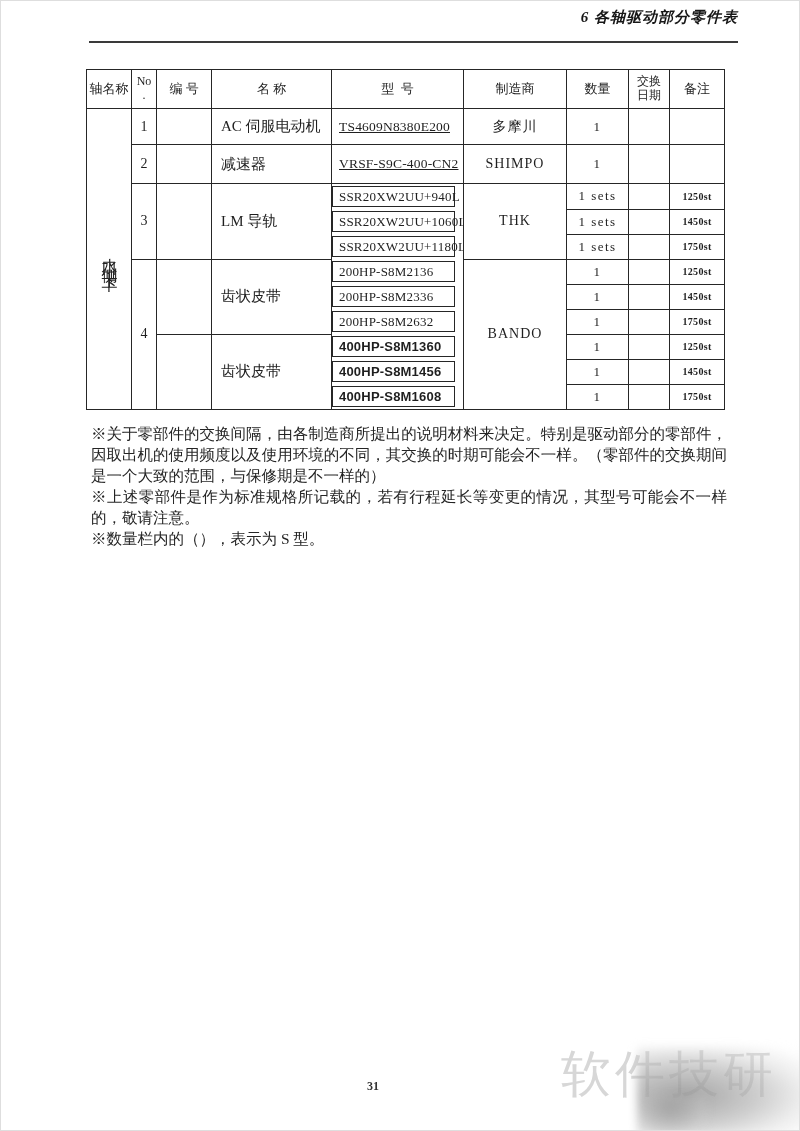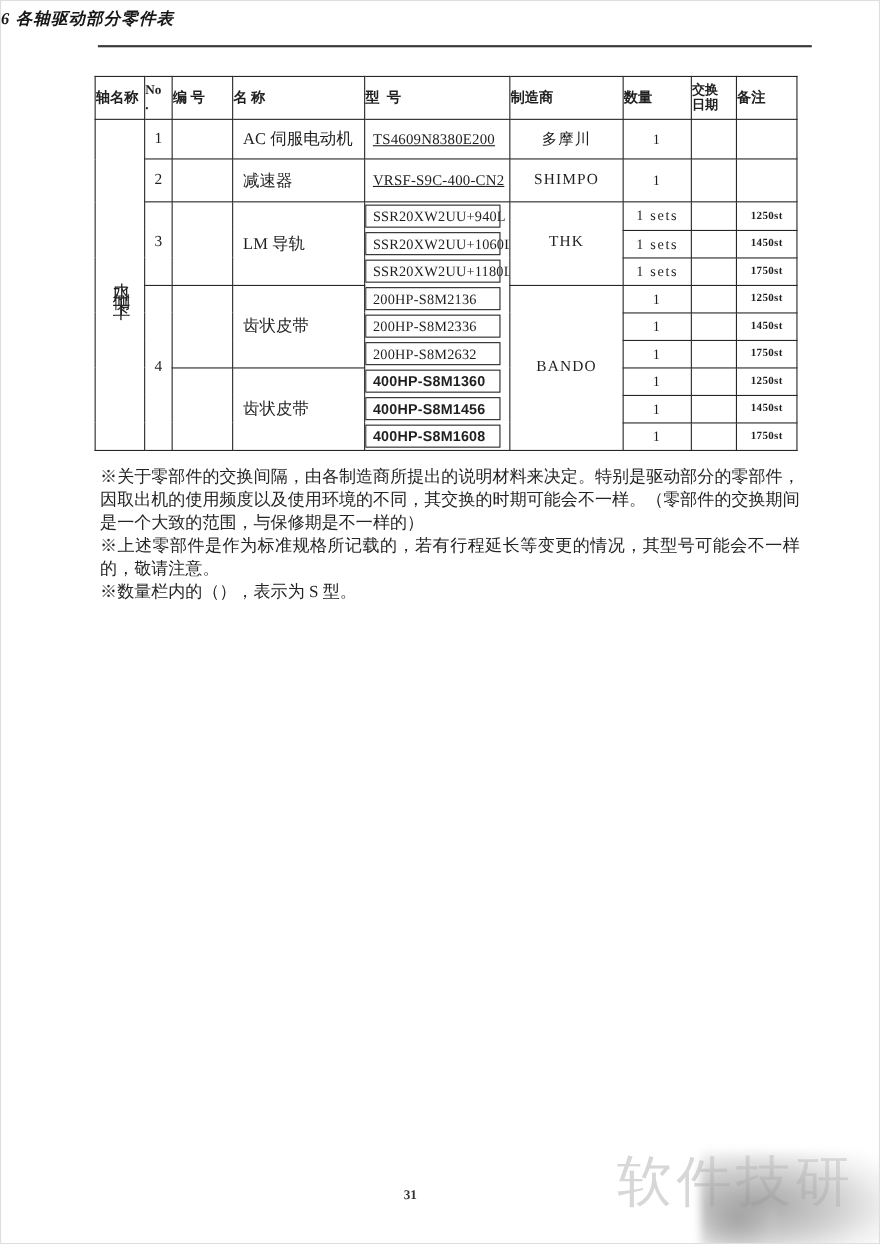--- a/index.html
+++ b/index.html
@@ -3,37 +3,37 @@
 <meta charset="utf-8">
 <style>
   html,body{margin:0;padding:0;background:#ffffff;}
   .page{
     position:relative;width:800px;height:1131px;background:#ffffff;
     font-family:"Liberation Serif","DejaVu Serif",serif;color:#1f1f1f;
     box-sizing:border-box;border:1px solid #dedede;overflow:hidden;
   }
   
   .doc-title{
-    position:absolute;top:7px;left:0;width:737px;
+    position:absolute;top:7px;left:0;width:737px;text-align:right;
     font-size:15px;font-weight:bold;font-style:italic;letter-spacing:1px;color:#171717;
   }
   .header-rule{
     position:absolute;top:40px;left:88px;width:649px;height:2px;background:#3a3a3a;
   }
   
   table.parts-table{
     position:absolute;left:85px;top:68px;width:638px;
     border-collapse:collapse;table-layout:fixed;
     border:1px solid #262626;
   }
   .parts-table th,.parts-table td{
     border:1px solid #262626;padding:0;vertical-align:middle;
     font-weight:normal;color:#1f1f1f;overflow:hidden;
   }
-  .parts-table th{font-size:13px;text-align:left;white-space:pre-wrap;line-height:1.15;font-weight:bold;}
+  .parts-table th{font-size:13px;text-align:center;white-space:pre-wrap;line-height:1.15;}
   tr.r-head{height:39px;}
   tr.r-tall1{height:36px;}
   tr.r-tall2{height:39px;}
   tr.r-sub25{height:25px;}
   tr.r-sub24{height:24px;}
   td.axis-cell{text-align:center;}
   td.axis-cell span{
     writing-mode:vertical-rl;text-orientation:upright;
     font-size:16px;letter-spacing:5px;display:inline-block;color:#222;
   }

